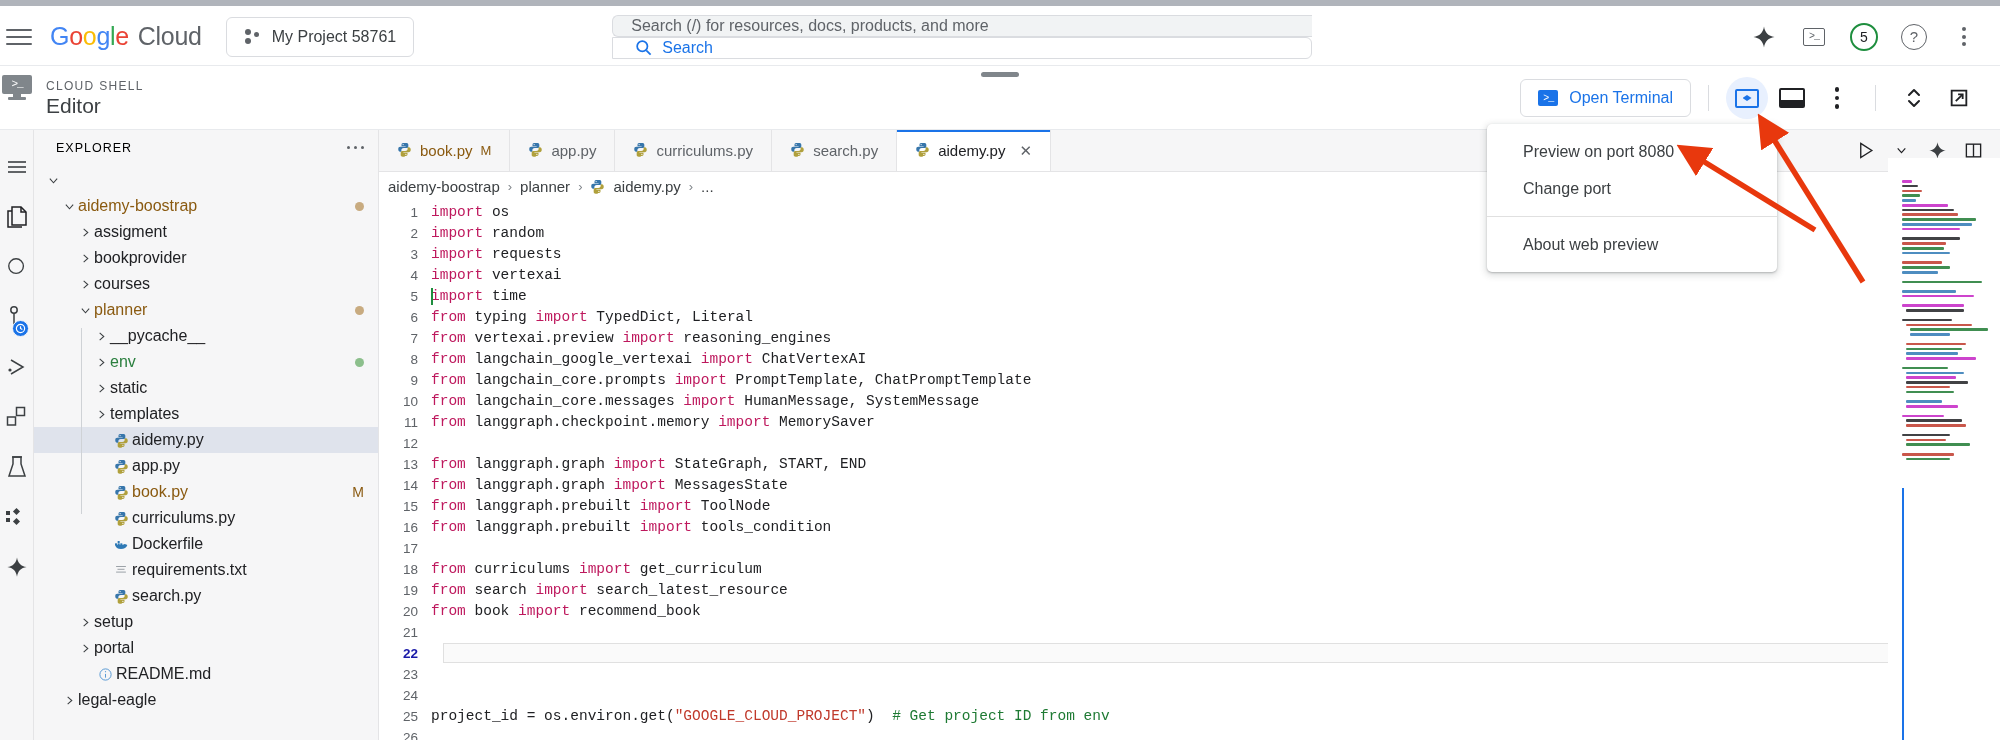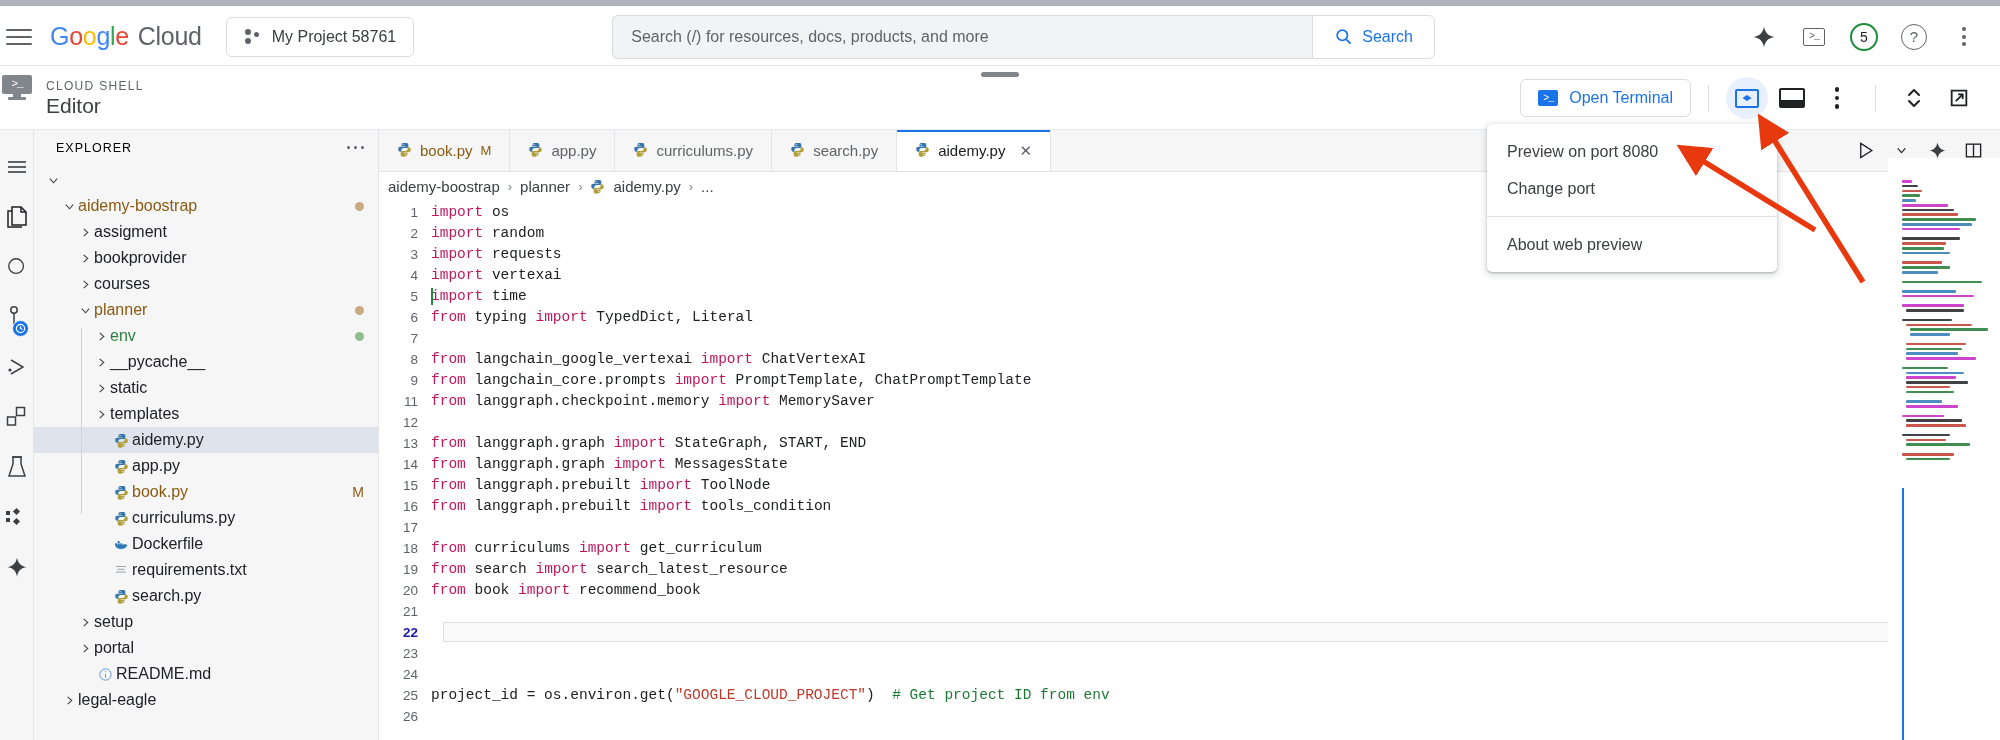--- a/index.html
+++ b/index.html
@@ -36,21 +36,21 @@
   .project-chip .proj-icon { position:relative; width:17px; height:17px; }
   .project-chip .proj-icon i {
     position:absolute; border-radius:50%; background:#5f6368; display:block;
   }
   .pi-a { width:6px; height:6px; left:1px; top:1px; }
   .pi-b { width:5px; height:5px; left:10px; top:4px; }
   .pi-c { width:6px; height:6px; left:1px; top:10px; }
   .project-chip .proj-name { font-size:16px; color:#3c4043; white-space:nowrap; }
 
   .searchwrap {
-    margin-left:198px; display:flex; align-items:stretch; height:44px;
+    margin-left:198px; display:flex; align-items:stretch; height:44px;flex-direction:column;
   }
   .searchbox {
     width:700px; height:44px; background:#f1f3f4; border:1px solid #dadce0;
     border-radius:6px 0 0 6px; border-right:none;
     display:flex; align-items:center; padding:0 18px;
   }
   .searchbox input {
     border:none; outline:none; background:transparent; width:100%;
     font-size:16px; color:#3c4043; font-family:"Liberation Sans", sans-serif;
   }
@@ -144,21 +144,21 @@
   .kebab-d i { width:4.5px; height:4.5px; border-radius:50%; background:#202124; display:block; }
 
   
   .menu {
     position:absolute; top:124px; left:1487px; width:290px;
     background:#fff; border-radius:5px;
     box-shadow:0 2px 6px 2px rgba(60,64,67,.15), 0 1px 2px rgba(60,64,67,.3);
     padding:9px 0; z-index:60;
   }
   .menu-item {
-    height:37px; display:flex; align-items:center; padding:0 20px;
+    height:37px; display:flex; align-items:center; padding:0 36px;
     font-size:16px; color:#3c4043; cursor:pointer; white-space:nowrap;
   }
   .menu-sep { height:1px; background:#e0e0e0; margin:9px 0; }
 
   
   .activity {
     position:absolute; top:130px; left:0; width:34px; height:610px;
     background:#f6f6f7; border-right:1px solid #e4e4e6;
     display:flex; flex-direction:column; align-items:center; padding-top:12px; gap:0;
   }
@@ -522,30 +522,30 @@
           </span>
           <span class="lbl mod">planner</span>
           <span class="dot-stat" style="background:#c8ab80"></span>
         </div>
         <div class="row" style="padding-left: 58px;">
           <span class="chev">
             <svg width="11" height="11" viewBox="0 0 24 24" fill="none" stroke="#3c4043" stroke-width="2.3">
               <polyline points="8,4 17,12 8,20"></polyline>
             </svg>
           </span>
+          <span class="lbl">__pycache__</span>
+        </div>
+        <div class="row" style="padding-left: 58px;">
+          <span class="chev">
+            <svg width="11" height="11" viewBox="0 0 24 24" fill="none" stroke="#3c4043" stroke-width="2.3">
+              <polyline points="8,4 17,12 8,20"></polyline>
+            </svg>
+          </span>
           <span class="lbl env">env</span>
           <span class="dot-stat" style="background:#8cbf8c"></span>
-        </div>
-        <div class="row" style="padding-left: 58px;">
-          <span class="chev">
-            <svg width="11" height="11" viewBox="0 0 24 24" fill="none" stroke="#3c4043" stroke-width="2.3">
-              <polyline points="8,4 17,12 8,20"></polyline>
-            </svg>
-          </span>
-          <span class="lbl">__pycache__</span>
         </div>
         <div class="row" style="padding-left: 58px;">
           <span class="chev">
             <svg width="11" height="11" viewBox="0 0 24 24" fill="none" stroke="#3c4043" stroke-width="2.3">
               <polyline points="8,4 17,12 8,20"></polyline>
             </svg>
           </span>
           <span class="lbl">static</span>
         </div>
         <div class="row" style="padding-left: 58px;">
@@ -772,28 +772,33 @@
             <span class="gutter">5</span>
             <span class="ctext"><span class="kw">import</span><span> time</span></span>
             <span class="caret-bar"></span>
           </div>
           <div class="cline">
             <span class="gutter">6</span>
             <span class="ctext"><span class="kw">from</span><span> typing </span><span class="kw">import</span><span> TypedDict, Literal</span></span>
           </div>
           <div class="cline">
             <span class="gutter">7</span>
+            <span class="ctext"><span class="kw">from</span><span> vertexai.preview </span><span class="kw">import</span><span> reasoning_engines</span></span>
           </div>
           <div class="cline">
             <span class="gutter">8</span>
             <span class="ctext"><span class="kw">from</span><span> langchain_google_vertexai </span><span class="kw">import</span><span> ChatVertexAI</span></span>
           </div>
           <div class="cline">
             <span class="gutter">9</span>
             <span class="ctext"><span class="kw">from</span><span> langchain_core.prompts </span><span class="kw">import</span><span> PromptTemplate, ChatPromptTemplate</span></span>
+          </div>
+          <div class="cline">
+            <span class="gutter">10</span>
+            <span class="ctext"><span class="kw">from</span><span> langchain_core.messages </span><span class="kw">import</span><span> HumanMessage, SystemMessage</span></span>
           </div>
           <div class="cline">
             <span class="gutter">11</span>
             <span class="ctext"><span class="kw">from</span><span> langgraph.checkpoint.memory </span><span class="kw">import</span><span> MemorySaver</span></span>
           </div>
           <div class="cline">
             <span class="gutter">12</span>
             <span class="ctext"></span>
           </div>
           <div class="cline">

